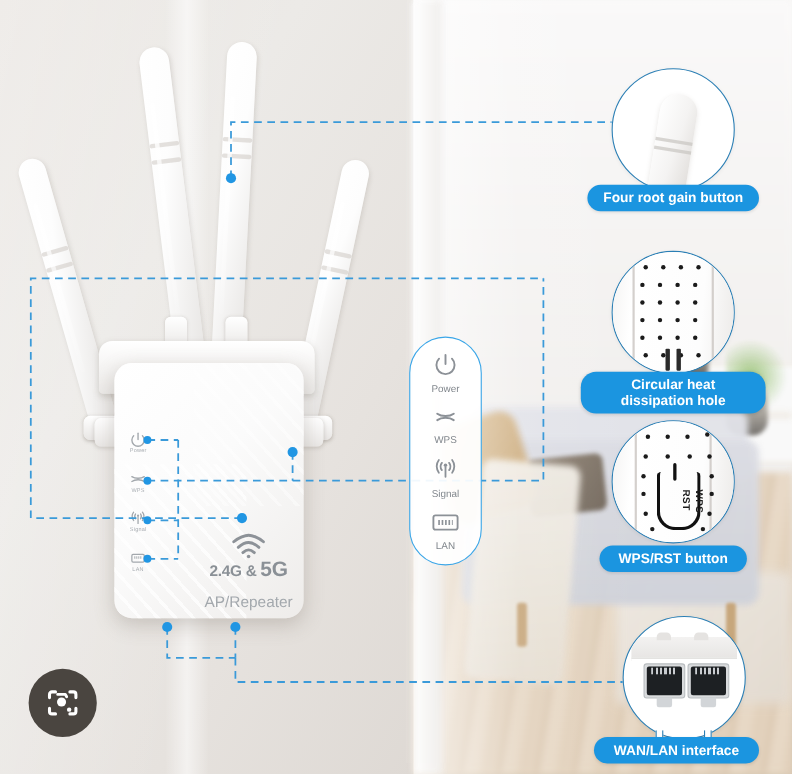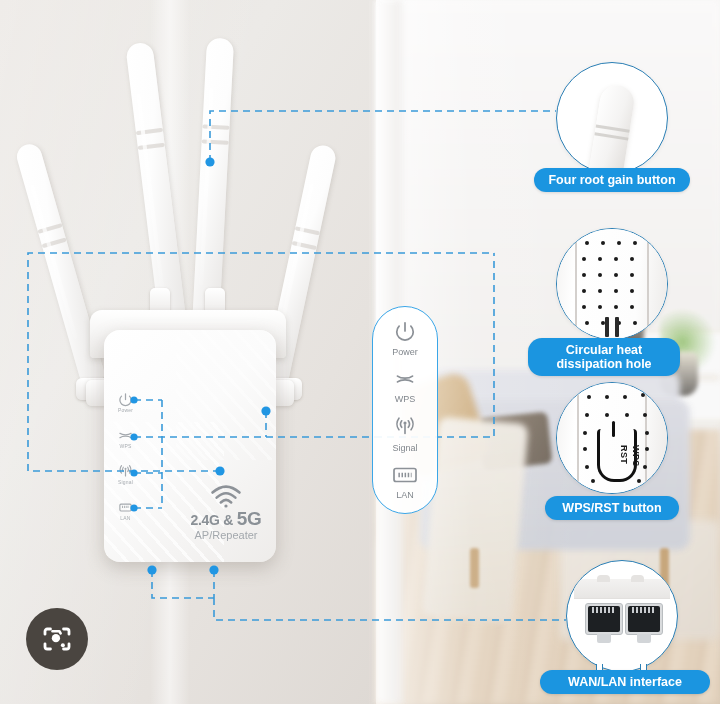--- a/index.html
+++ b/index.html
@@ -75,21 +75,21 @@
   
   .led-row{position:absolute;color:#9ea3a8;}
   .led-ico{width:15px;height:15px;display:block;}
   .led-cap{font-size:5px;letter-spacing:.2px;color:#a8adb2;text-align:center;margin-top:0px;}
 
   
   .brand{position:absolute;left:176px;top:484px;width:100px;text-align:center;color:#8d9298;}
   .brand-wifi{display:block;margin:0 auto 1px;}
   .brand-t1{font-size:14px;font-weight:bold;letter-spacing:-.3px;line-height:1;color:#8a9096;}
   .brand-t1 .big{font-size:19px;}
-  .brand-t2{font-size:11px;color:#a3a8ad;margin-top:1px;}
+  .brand-t2{font-size:14px;color:#a3a8ad;margin-top:11px;}
 
   
   #graph{position:absolute;left:0;top:0;width:720px;height:704px;pointer-events:none;}
 
   
   .capsule{position:absolute;left:372px;top:306px;width:66px;height:208px;
       background:rgba(255,255,255,.93);border:1.6px solid #3aa6e8;border-radius:33px;
       display:flex;flex-direction:column;align-items:center;justify-content:space-around;padding:7px 0;box-sizing:border-box;}
   .cap-item{text-align:center;color:#8c9197;}
   .cap-lbl{font-size:9px;color:#80868c;margin-top:1px;}
@@ -349,21 +349,21 @@
         <div class="dot" style="left:57px;top:76px"></div>
           <div class="dot" style="left:73px;top:76px"></div>
         <div class="dot" style="left:28px;top:92px"></div>
           <div class="dot" style="left:44px;top:92px"></div>
         <div class="dot" style="left:60px;top:92px"></div>
           <div class="dot" style="left:76px;top:92px"></div>
       </div>
       <div class="slot" style="left:48px;top:88px;"></div>
       <div class="slot" style="left:58px;top:88px;"></div>
     </div>
-    <div class="pill" style="left:528px;top:338px;width:152px;">Circular heat
+    <div class="pill" style="left:528px;top:338px;width:168px;">Circular heat
 dissipation hole</div>
   </div>
 
   <div class="callout">
     <div class="circle" style="left:556px;top:382px;width:110px;height:110px;">
       <div class="shell"></div>
       <div class="shell-edge" style="left:20px;"></div>
       <div class="shell-edge" style="left:88px;"></div>
       <div class="dotgrid">
         <div class="dot" style="left:30px;top:12px"></div>
@@ -405,21 +405,21 @@
       </div>
       <div class="rj45" style="left:58px;top:42px;">
         <div class="rj45-in">
             <div class="rj45-pins"></div>
           </div>
         <div class="rj45-key" style="top:30px;"></div>
       </div>
     </div>
     <div class="leg" style="left:596px;top:664px;"></div>
     <div class="leg" style="left:640px;top:664px;"></div>
-    <div class="pill" style="left:540px;top:670px;width:170px;">WAN/LAN interface</div>
+    <div class="pill" style="left:540px;top:670px;width:150px;">WAN/LAN interface</div>
   </div>
 
   <div class="lens">
     <svg width="32" height="32" viewBox="0 0 24 24" fill="none" stroke="#ffffff" stroke-width="2.1" stroke-linecap="round" stroke-linejoin="round">
       <path d="M3 8.4V6.2A1.7 1.7 0 0 1 4.7 4.5h2.4"></path>
       <path d="M16.9 4.5h2.4A1.7 1.7 0 0 1 21 6.2v2.2"></path>
       <path d="M21 15.6v2.2a1.7 1.7 0 0 1-1.7 1.7h-2.4"></path>
       <path d="M7.1 19.5H4.7A1.7 1.7 0 0 1 3 17.8v-2.2"></path>
       <circle cx="11.2" cy="11.4" r="3.1" fill="#ffffff" stroke="none"></circle>
       <circle cx="16.4" cy="16.6" r="1.5" fill="#ffffff" stroke="none"></circle>

